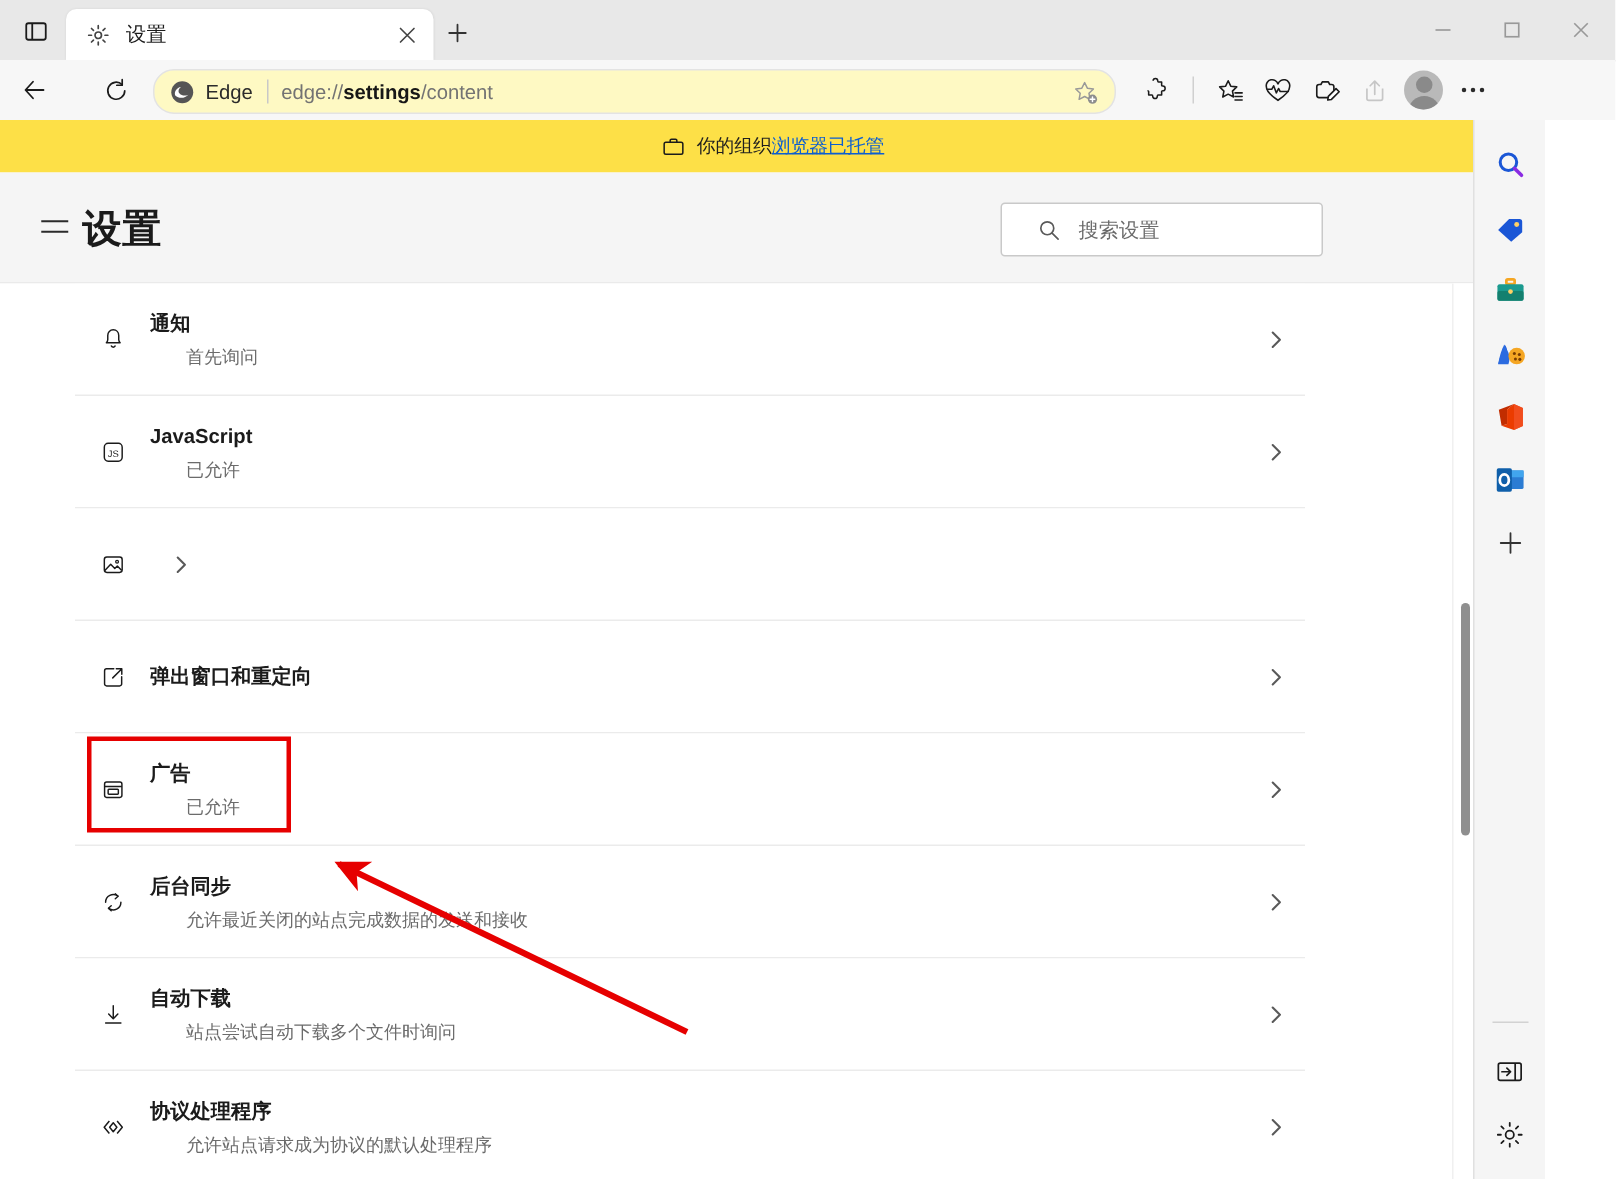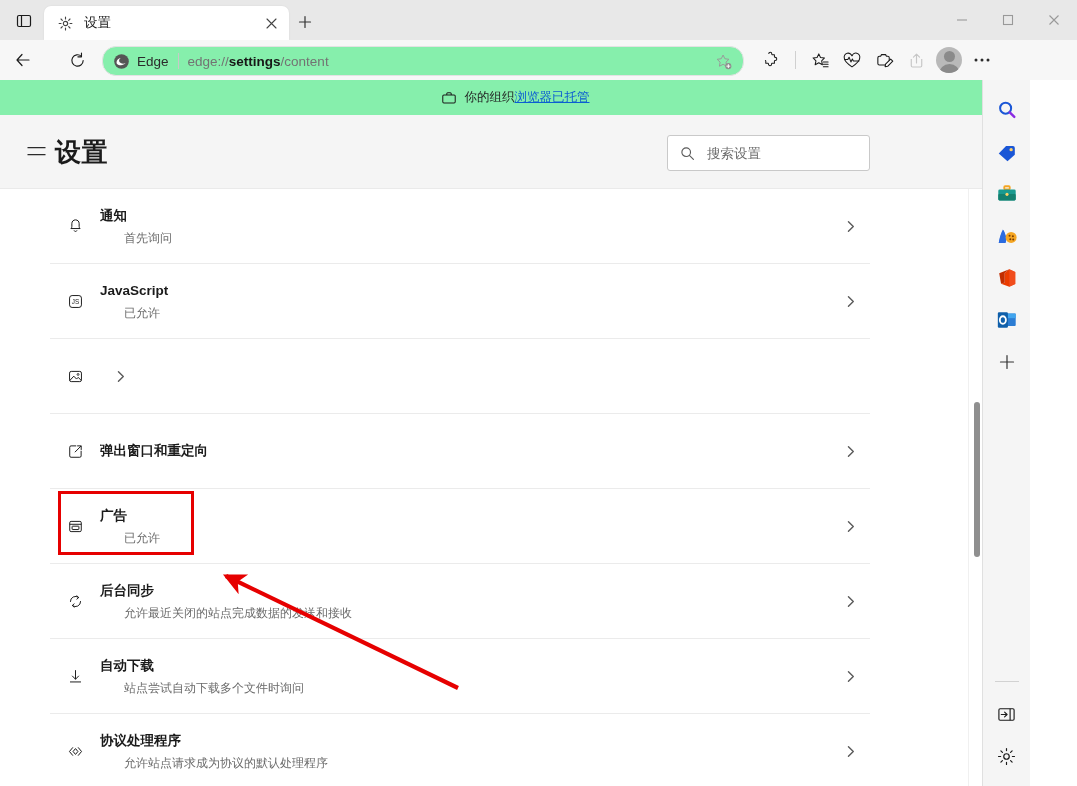--- a/index.html
+++ b/index.html
@@ -77,21 +77,21 @@
   }
   .nav-btn {
     width: 32px; height: 32px;
     margin-left: 7px;
     display: flex; align-items: center; justify-content: center;
     border-radius: 4px;
   }
   .omnibox {
     position: absolute; left: 102px; top: 6px;
     width: 640px; height: 28px;
-    background: #86efac;
+    background: #fef9c3;
     border-radius: 14px;
     display: flex; align-items: center;
     border: 1px solid #e3e3e3;
   }
   .omni-brand-icon { margin-left: 10px; display:flex; align-items:center; }
   .omni-brand-text {
     margin-left: 7px; font-size: 13.5px; color: #2b2b2b;
   }
   .omni-sep {
     margin: 0 9px; width: 1px; height: 16px; background: #c8c8c8;
@@ -129,21 +129,21 @@
   }
   .avatar::after {
     content:''; position:absolute; left:2.5px; top:17px;
     width:21px; height:16px; border-radius:11px 11px 0 0; background:#8a8a8a;
   }
 
   
   .org-banner {
     position: absolute; top: 80px; left: 0;
     width: 1030px; height: 35px;
-    background: #86efac;
+    background: #fde047;
     display: flex; align-items: center; justify-content: center;
     font-size: 12.5px; color: #1f1f1f;
   }
   .org-banner .bi { margin-right: 8px; display: flex; }
   .org-link { color: #0c5ed1; text-decoration: underline; }
 
   
   .settings-header {
     position: absolute; top: 115px; left: 0;
     width: 1030px; height: 73px;
@@ -161,21 +161,21 @@
     font-size: 26px; font-weight: bold;
     color: #1b1b1b;
     letter-spacing: 0.5px;
   }
   .search-box {
     position: absolute; left: 667px; top: 135px;
     width: 201px; height: 34px;
     background: #ffffff;
     border: 1px solid #c9c9c9;
     border-radius: 3px;
-    display: flex; align-items: center;
+    display: flex; align-items: center; padding-left: 12px;
   }
   .search-box .si { margin-left: 12px; display: flex; }
   .search-input {
     border: none; outline: none;
     background: transparent;
     margin-left: 10px;
     font-size: 13.5px;
     font-family: "Liberation Sans", "DejaVu Sans", sans-serif;
     color: #1b1b1b;
     width: 150px;

